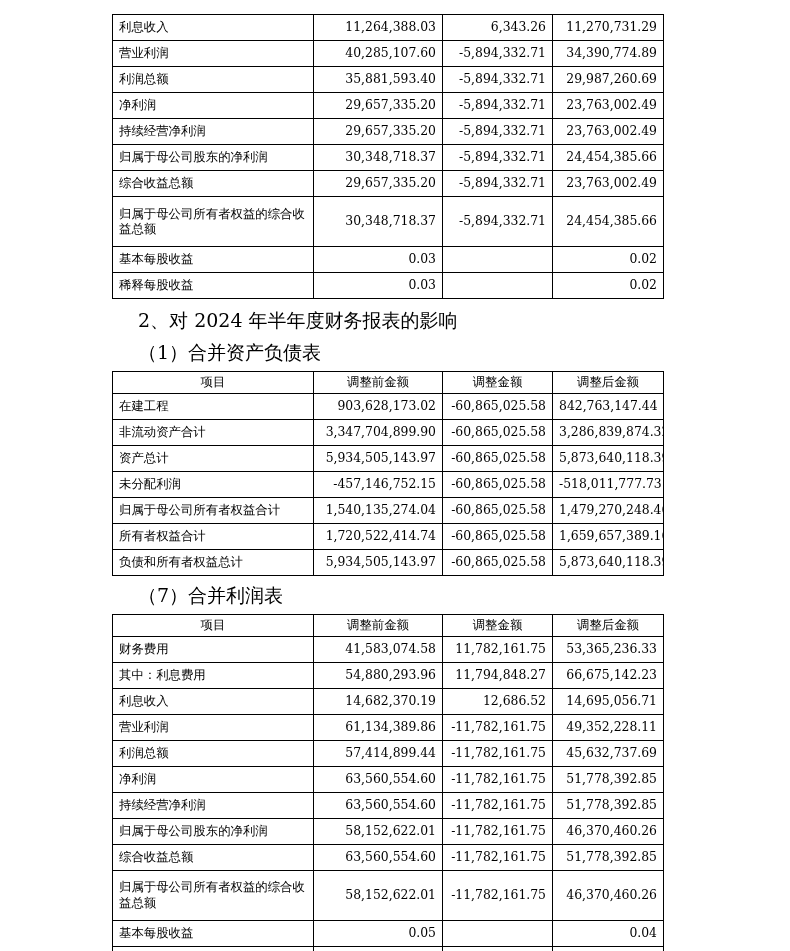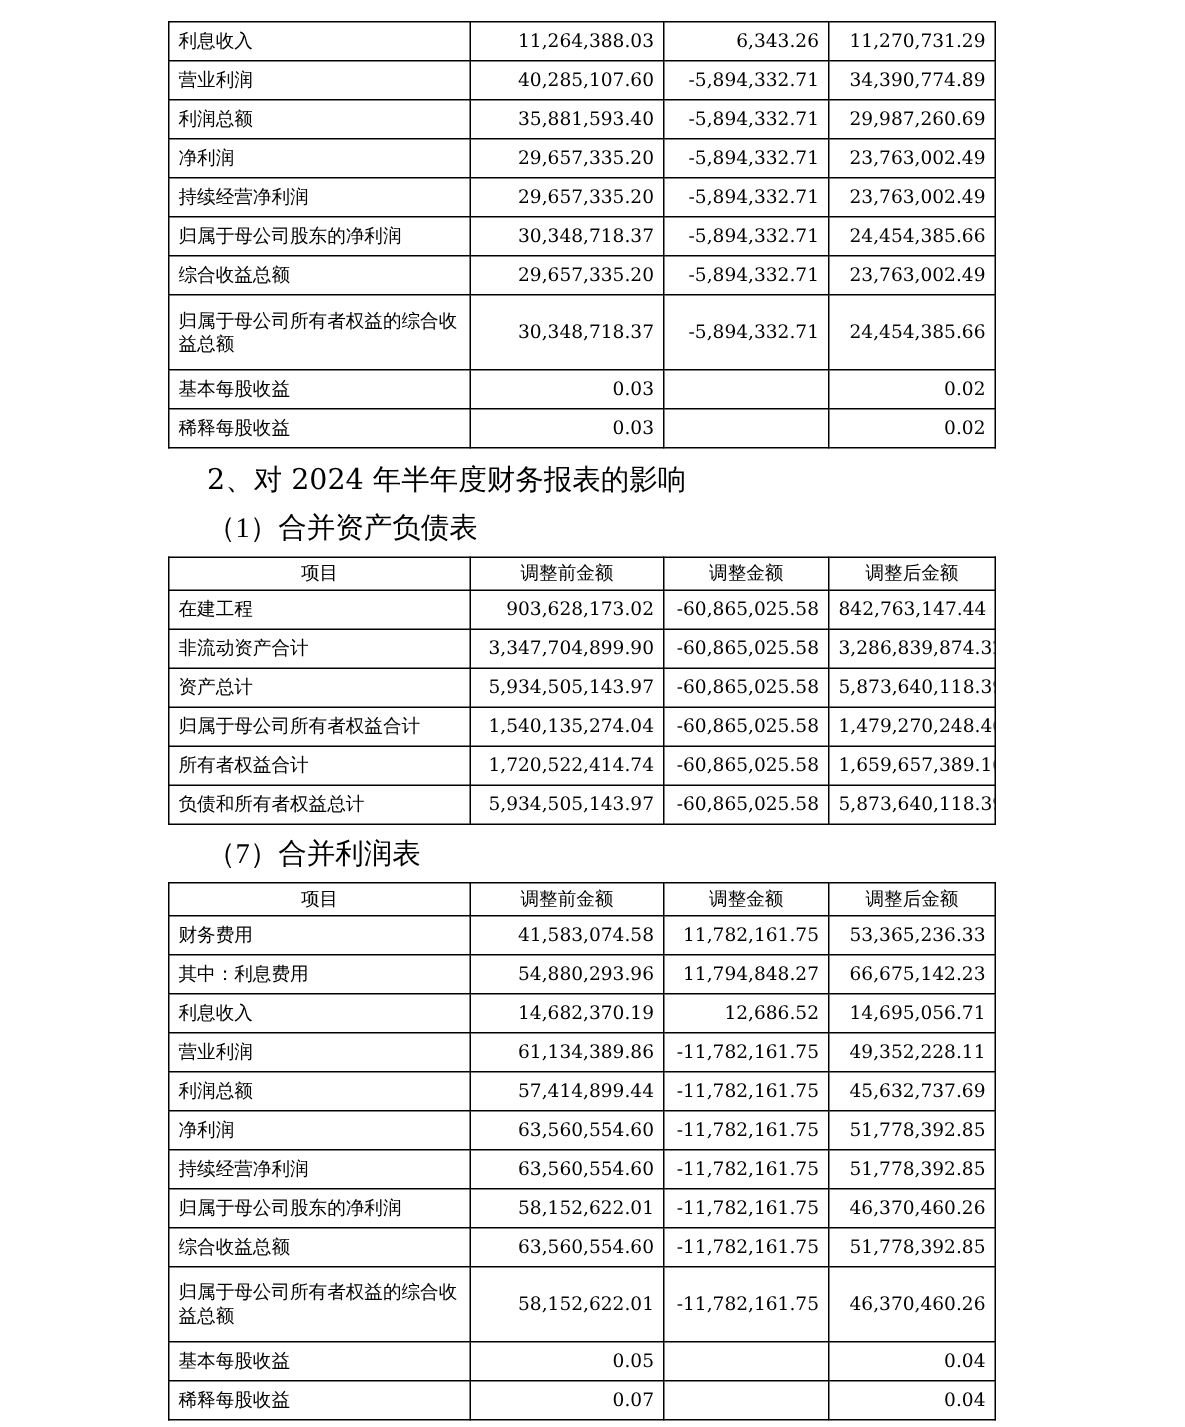--- a/index.html
+++ b/index.html
@@ -64,21 +64,21 @@
   p.para {
     margin: 0;
     font-size: 19px;
     line-height: 1.0;
     white-space: nowrap;
   }
   .gap-b { height: 13px; }
   .gap-c { height: 9px; }
   .gap-d { height: 10px; }
   .indent1 { padding-left: 26px; }
-  .indent2 { padding-left: 26px; font-family: Liberation Serif, serif; }
+  .indent2 { padding-left: 26px; }
   .spacer-12 { height: 12px; }
   .spacer-14 { height: 14px; }
 </style>
 </head>
 <body>
 
 <div class="page">
   <div class="content">
 
     <div class="spacer-14"></div>
@@ -187,20 +187,26 @@
             <td class="num">-60,865,025.58</td>
             <td class="num">3,286,839,874.32</td>
           </tr>
           <tr class="r-normal">
             <td class="item">资产总计</td>
             <td class="num">5,934,505,143.97</td>
             <td class="num">-60,865,025.58</td>
             <td class="num">5,873,640,118.39</td>
           </tr>
           <tr class="r-normal">
+            <td class="item">未分配利润</td>
+            <td class="num">-457,146,752.15</td>
+            <td class="num">-60,865,025.58</td>
+            <td class="num">-518,011,777.73</td>
+          </tr>
+          <tr class="r-normal">
             <td class="item">归属于母公司所有者权益合计</td>
             <td class="num">1,540,135,274.04</td>
             <td class="num">-60,865,025.58</td>
             <td class="num">1,479,270,248.46</td>
           </tr>
           <tr class="r-normal">
             <td class="item">所有者权益合计</td>
             <td class="num">1,720,522,414.74</td>
             <td class="num">-60,865,025.58</td>
             <td class="num">1,659,657,389.16</td>

